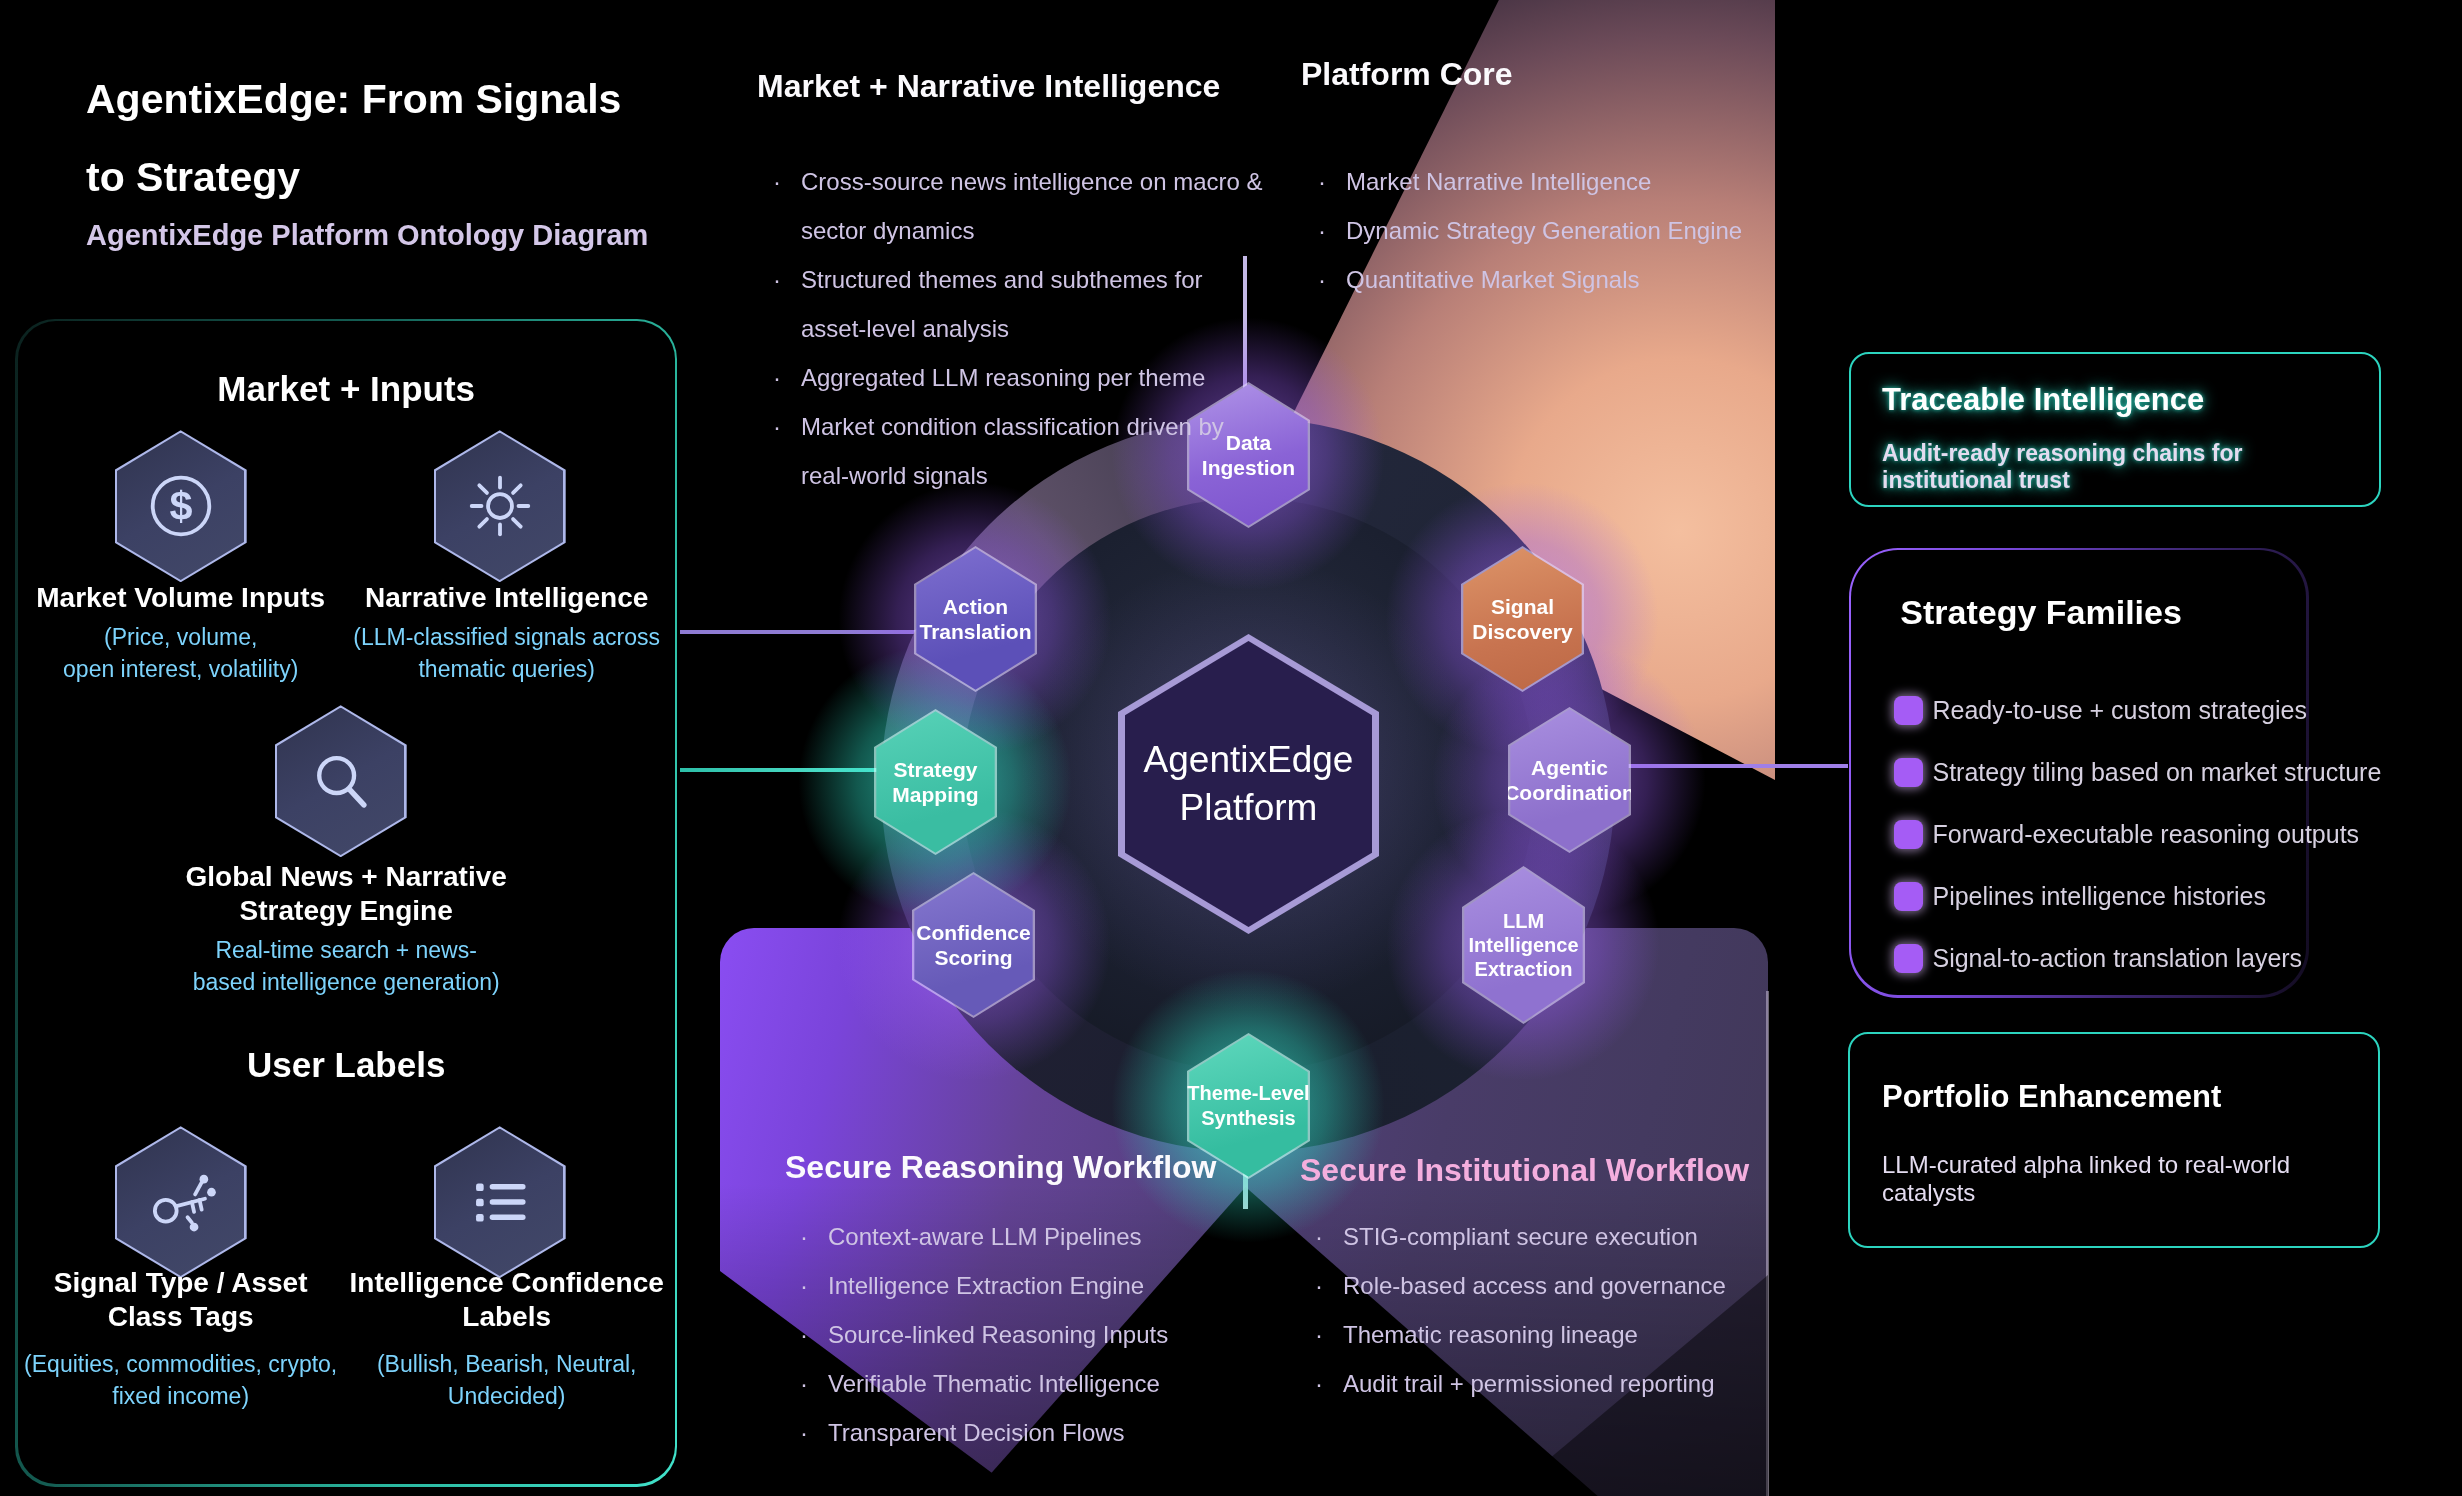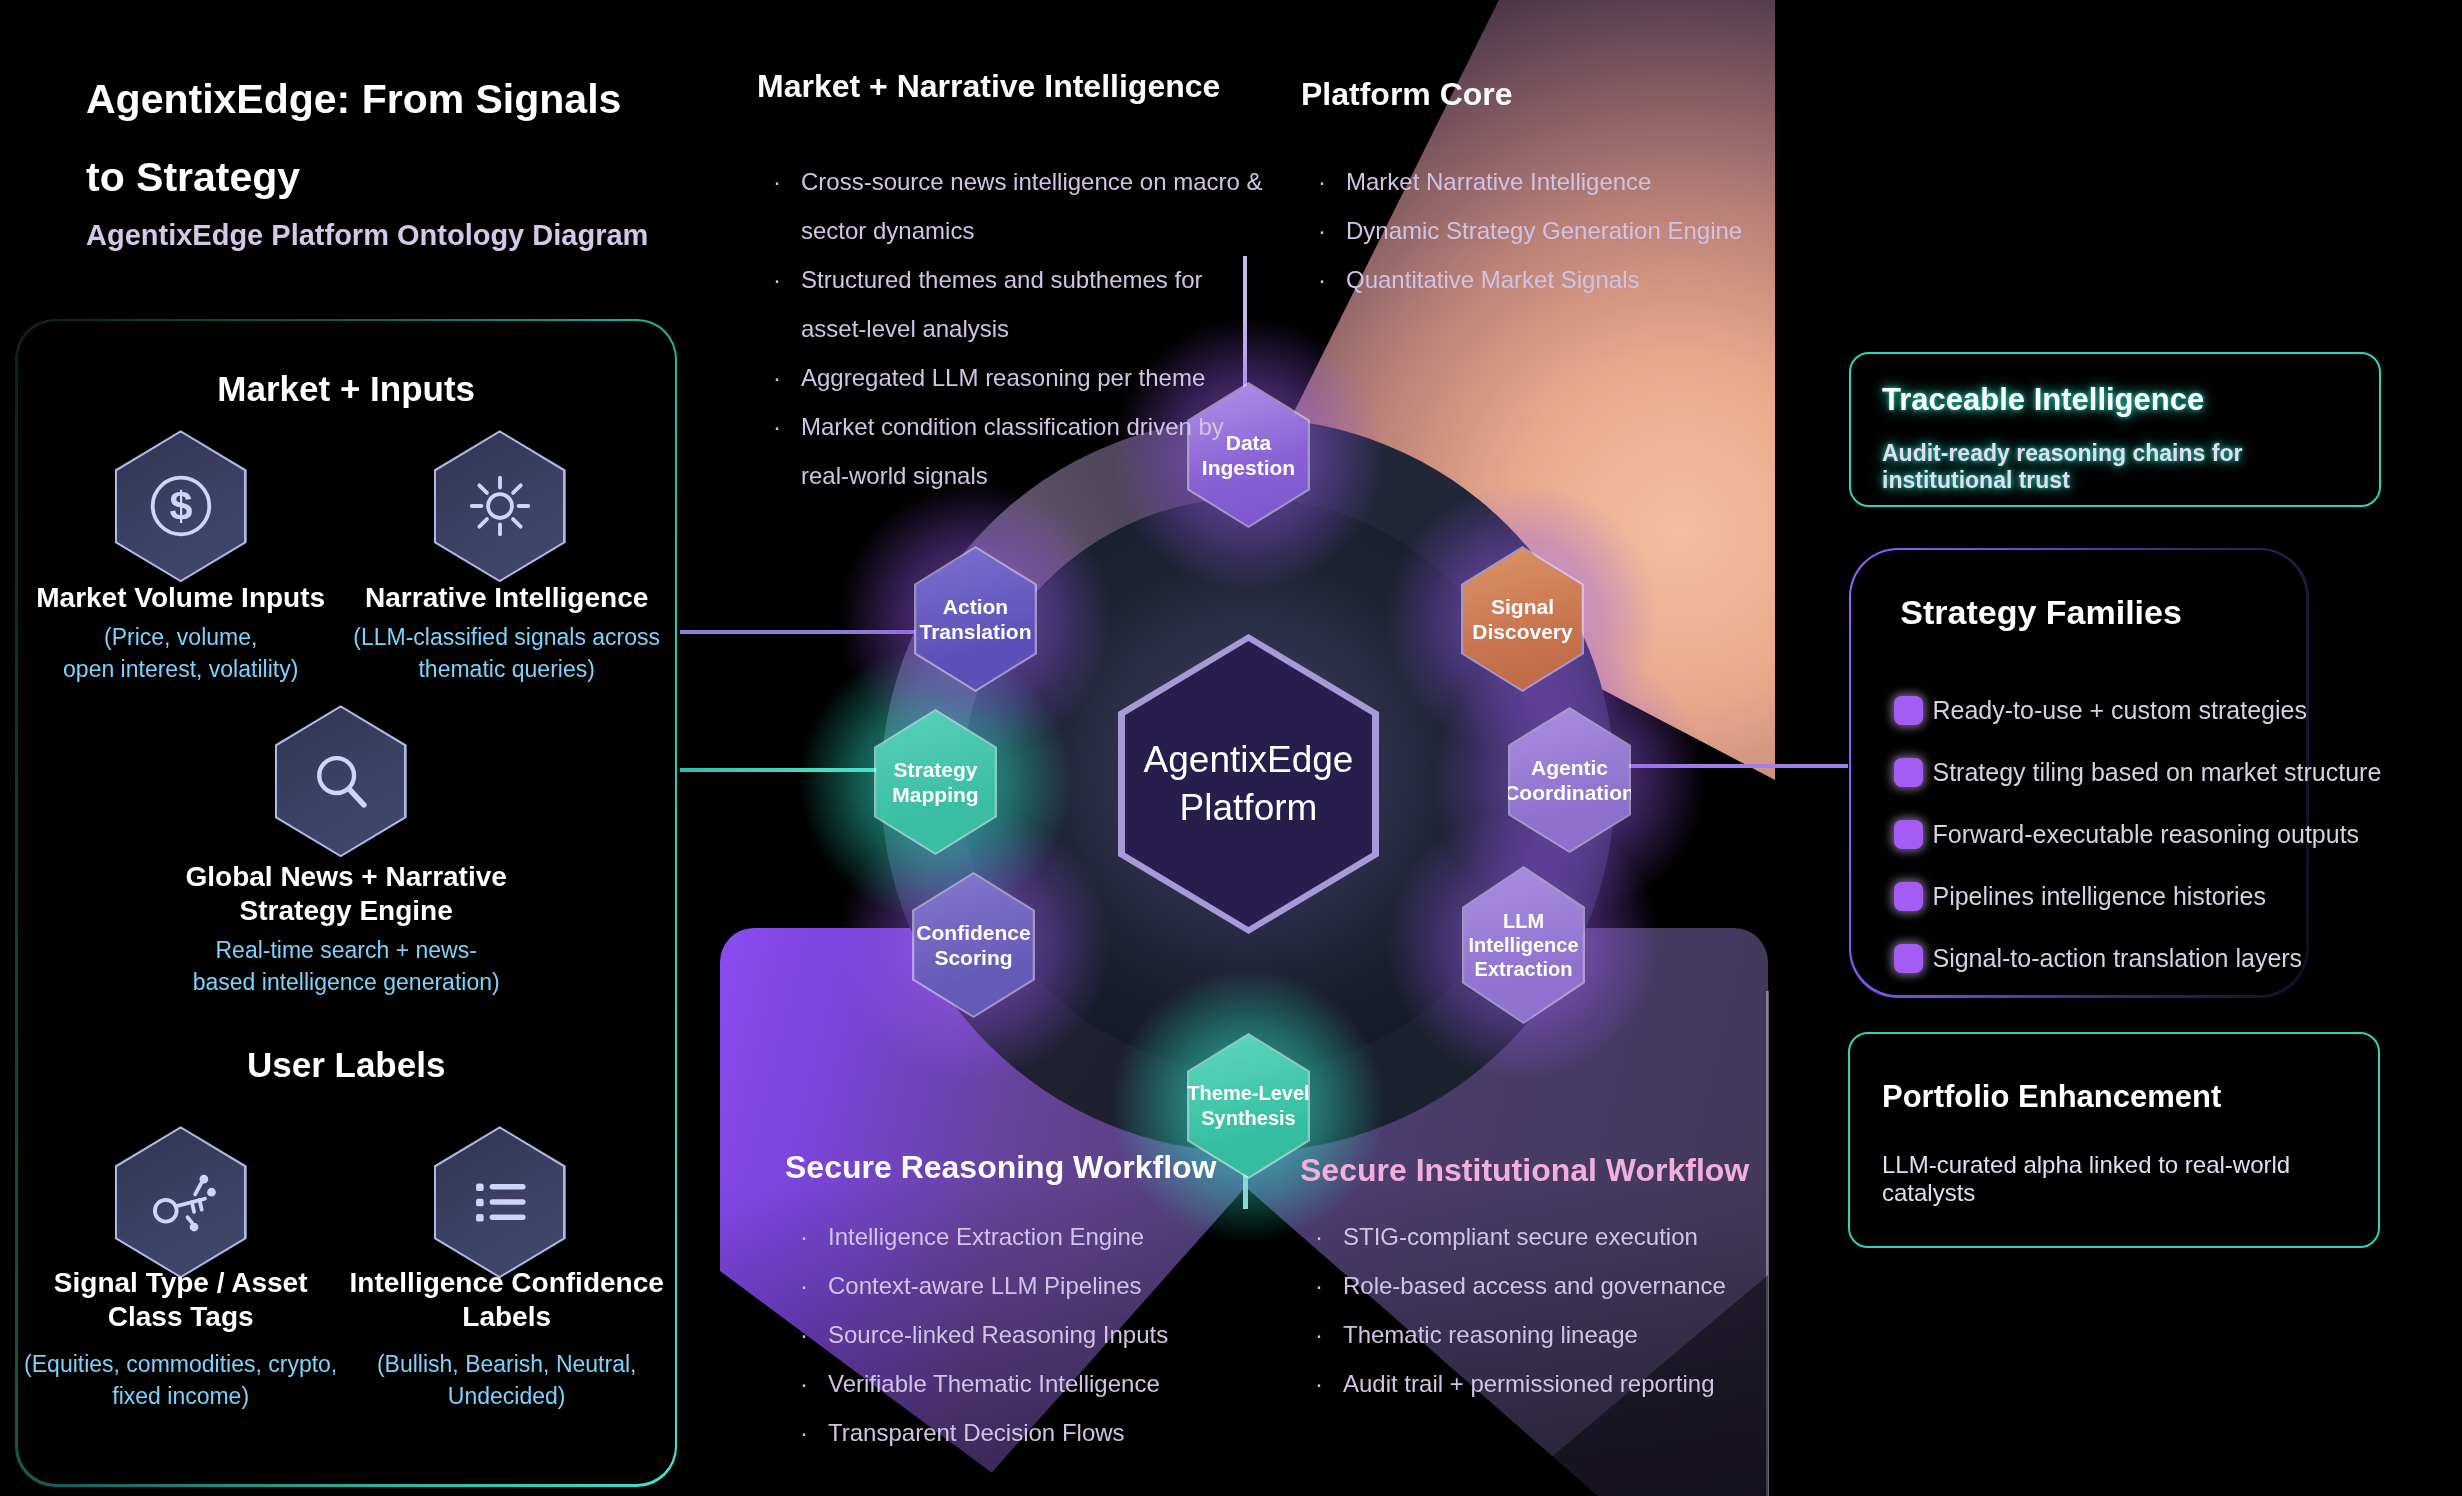--- a/index.html
+++ b/index.html
@@ -194,21 +194,21 @@
     </li>
   <li>
       <span class="pre">Aggregated LLM reasoning per theme</span>
     </li>
   <li>
       <span class="pre">Market condition classification driven by
 real-world signals</span>
     </li>
 </ul>
 
-<div class="abs sec-h" style="left:1301px;top:76px;">Platform Core</div>
+<div class="abs sec-h" style="left:1301px;top:56px;">Platform Core</div>
 <ul class="abs blist" style="left:1318px;top:157px;width:492px;">
   <li>
       <span>Market Narrative Intelligence</span>
     </li>
   <li>
       <span>Dynamic Strategy Generation Engine</span>
     </li>
   <li>
       <span>Quantitative Market Signals</span>
     </li>
@@ -345,24 +345,24 @@
 </div>
 
 <div class="abs tealbox" style="left:1848px;top:1032px;width:528px;height:212px;">
   <div class="tb-h" style="left:32px;top:45px;">Portfolio Enhancement</div>
   <div class="tb-sub" style="left:32px;top:117px;font-size:24px;">LLM-curated alpha linked to real-world catalysts</div>
 </div>
 
 <div class="abs sec-h" style="left:785px;top:1149px;">Secure Reasoning Workflow</div>
 <ul class="abs blist" style="left:800px;top:1212px;width:476px;">
   <li>
+      <span>Context-aware LLM Pipelines</span>
+    </li>
+  <li>
       <span>Intelligence Extraction Engine</span>
-    </li>
-  <li>
-      <span>Context-aware LLM Pipelines</span>
     </li>
   <li>
       <span>Source-linked Reasoning Inputs</span>
     </li>
   <li>
       <span>Verifiable Thematic Intelligence</span>
     </li>
   <li>
       <span>Transparent Decision Flows</span>
     </li>

